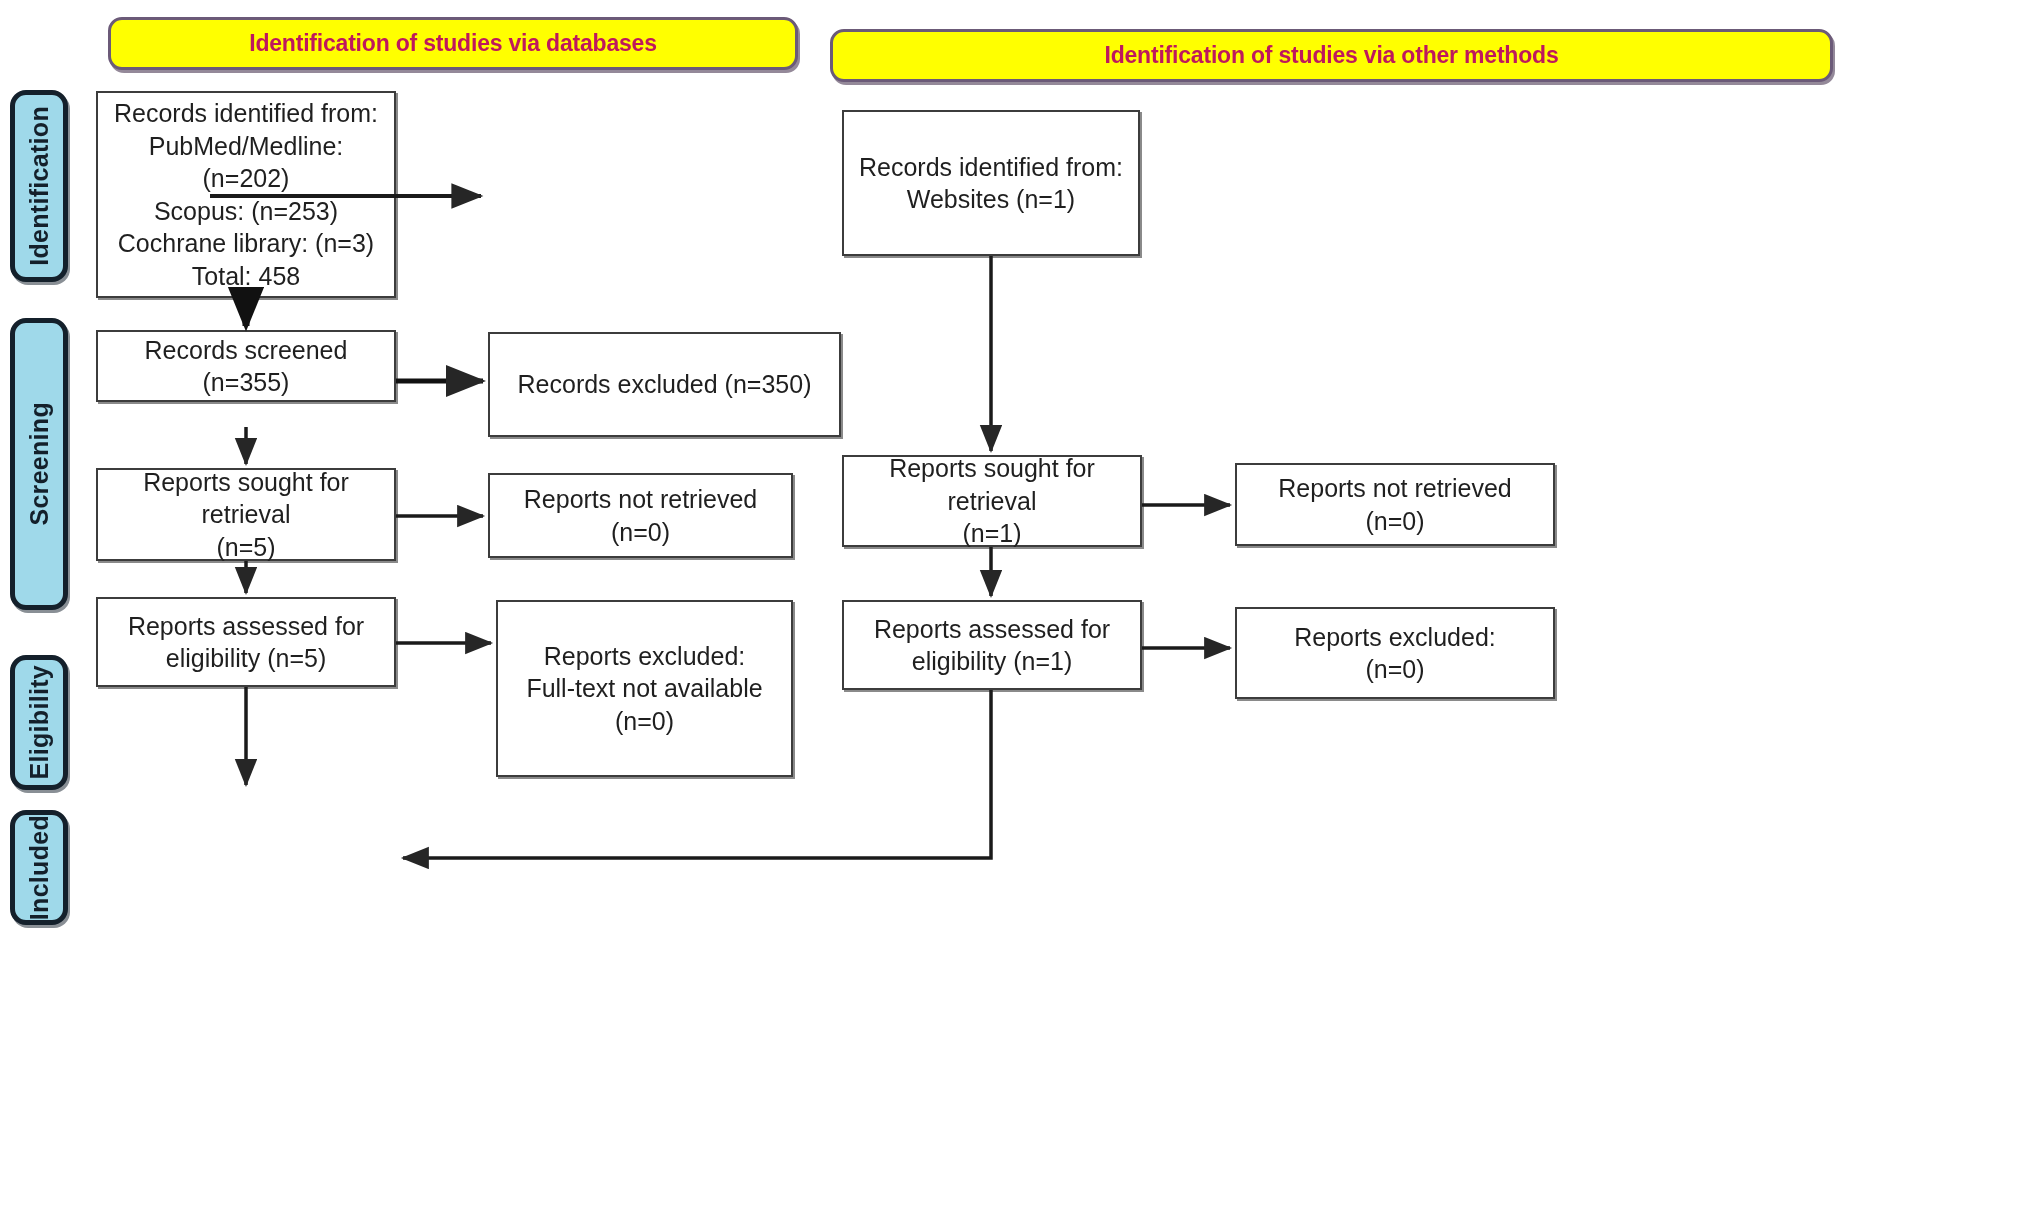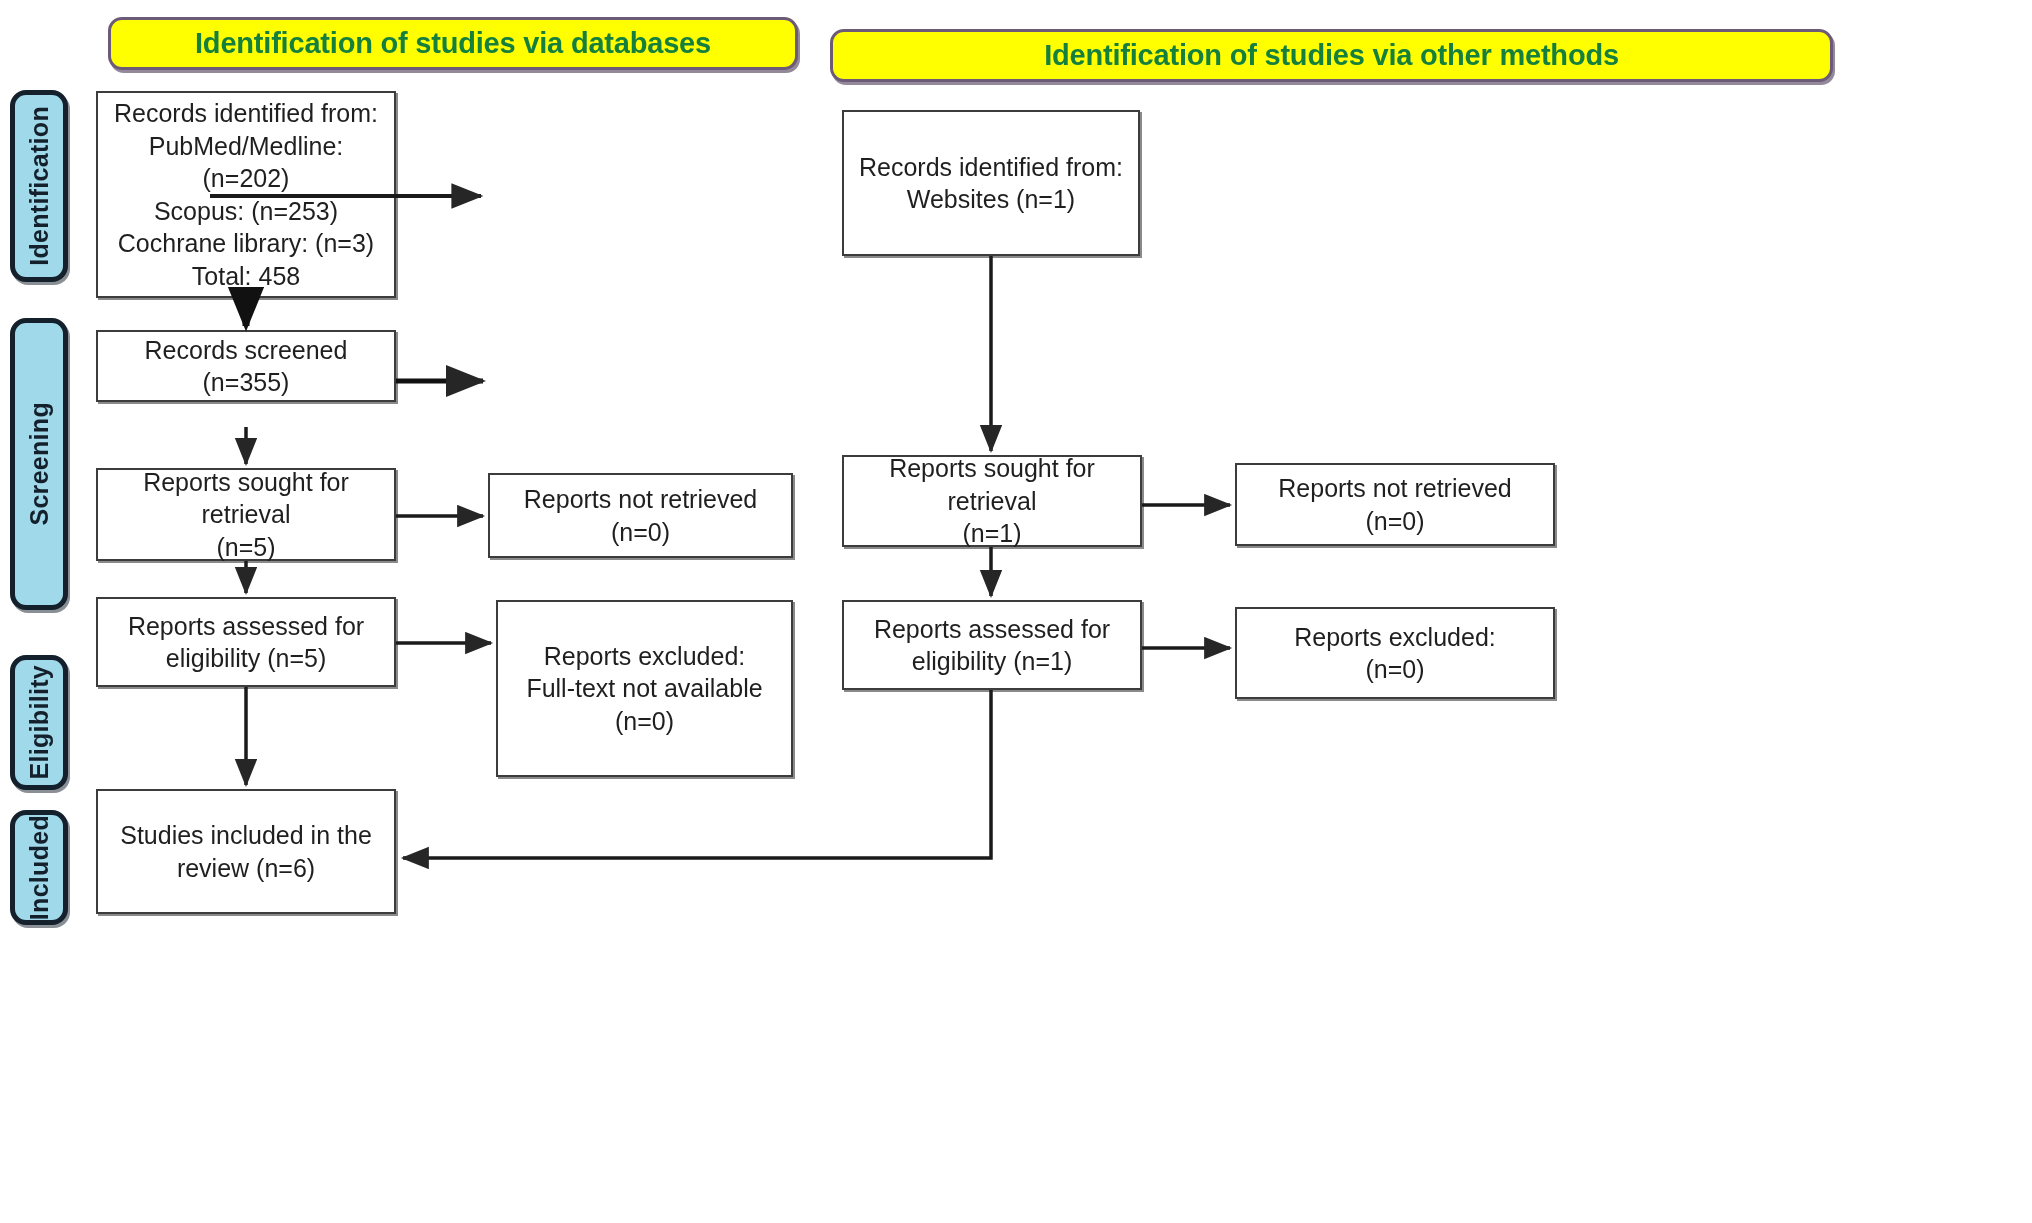--- a/index.html
+++ b/index.html
@@ -26,22 +26,22 @@
     border: 3px solid #6b5a78;
     border-radius: 14px;
     box-shadow: 2px 3px 0 rgba(60,40,70,0.55);
     display: flex;
     align-items: center;
     justify-content: center;
     box-sizing: border-box;
   }
   .banner-label {
     font-weight: bold;
-    font-size: 29px;
-    color: #15803d;
+    font-size: 23px;
+    color: #be185d;
     letter-spacing: -0.2px;
     white-space: nowrap;
   }
 
   
   .stage {
     position: absolute;
     background: #9fd9ea;
     border: 5px solid #14202b;
     border-radius: 16px;
@@ -132,20 +132,23 @@
   <div class="box" style="left:842px; top:110px; width:298px; height:146px;">
     <span class="box-text">Records identified from:
 Websites (n=1)</span>
   </div>
 
   <div class="box" style="left:96px; top:330px; width:300px; height:72px;">
     <span class="box-text">Records screened
 (n=355)</span>
   </div>
 
+  <div class="box" style="left:488px; top:332px; width:353px; height:105px;">
+    <span class="box-text">Records excluded (n=350)</span>
+  </div>
 
   <div class="box" style="left:96px; top:468px; width:300px; height:93px;">
     <span class="box-text">Reports sought for retrieval
 (n=5)</span>
   </div>
 
   <div class="box" style="left:488px; top:473px; width:305px; height:85px;">
     <span class="box-text">Reports not retrieved
 (n=0)</span>
   </div>
@@ -174,24 +177,20 @@
   <div class="box" style="left:842px; top:600px; width:300px; height:90px;">
     <span class="box-text">Reports assessed for
 eligibility (n=1)</span>
   </div>
 
   <div class="box" style="left:1235px; top:607px; width:320px; height:92px;">
     <span class="box-text">Reports excluded:
 (n=0)</span>
   </div>
 
-  <div class="box" style="left:96px; top:789px; width:300px; height:125px;">
-    <span class="box-text">Studies included in the
-review (n=6)</span>
-  </div>
 
   <div class="conn" style="left:0; top:0; width:2032px; height:1223px; pointer-events:none;">
     <svg width="2032" height="1223" viewBox="0 0 2032 1223">
       <defs>
         <marker id="ah" markerWidth="9" markerHeight="9" refX="7.4" refY="3.2" orient="auto" markerUnits="strokeWidth">
           <path d="M0,0 L8,3.2 L0,6.4 z" fill="#262626"></path>
         </marker>
         <marker id="ah-thick" markerWidth="7" markerHeight="7" refX="5.6" refY="2.6" orient="auto" markerUnits="strokeWidth">
           <path d="M0,0 L6.4,2.6 L0,5.2 z" fill="#111111"></path>
         </marker>

